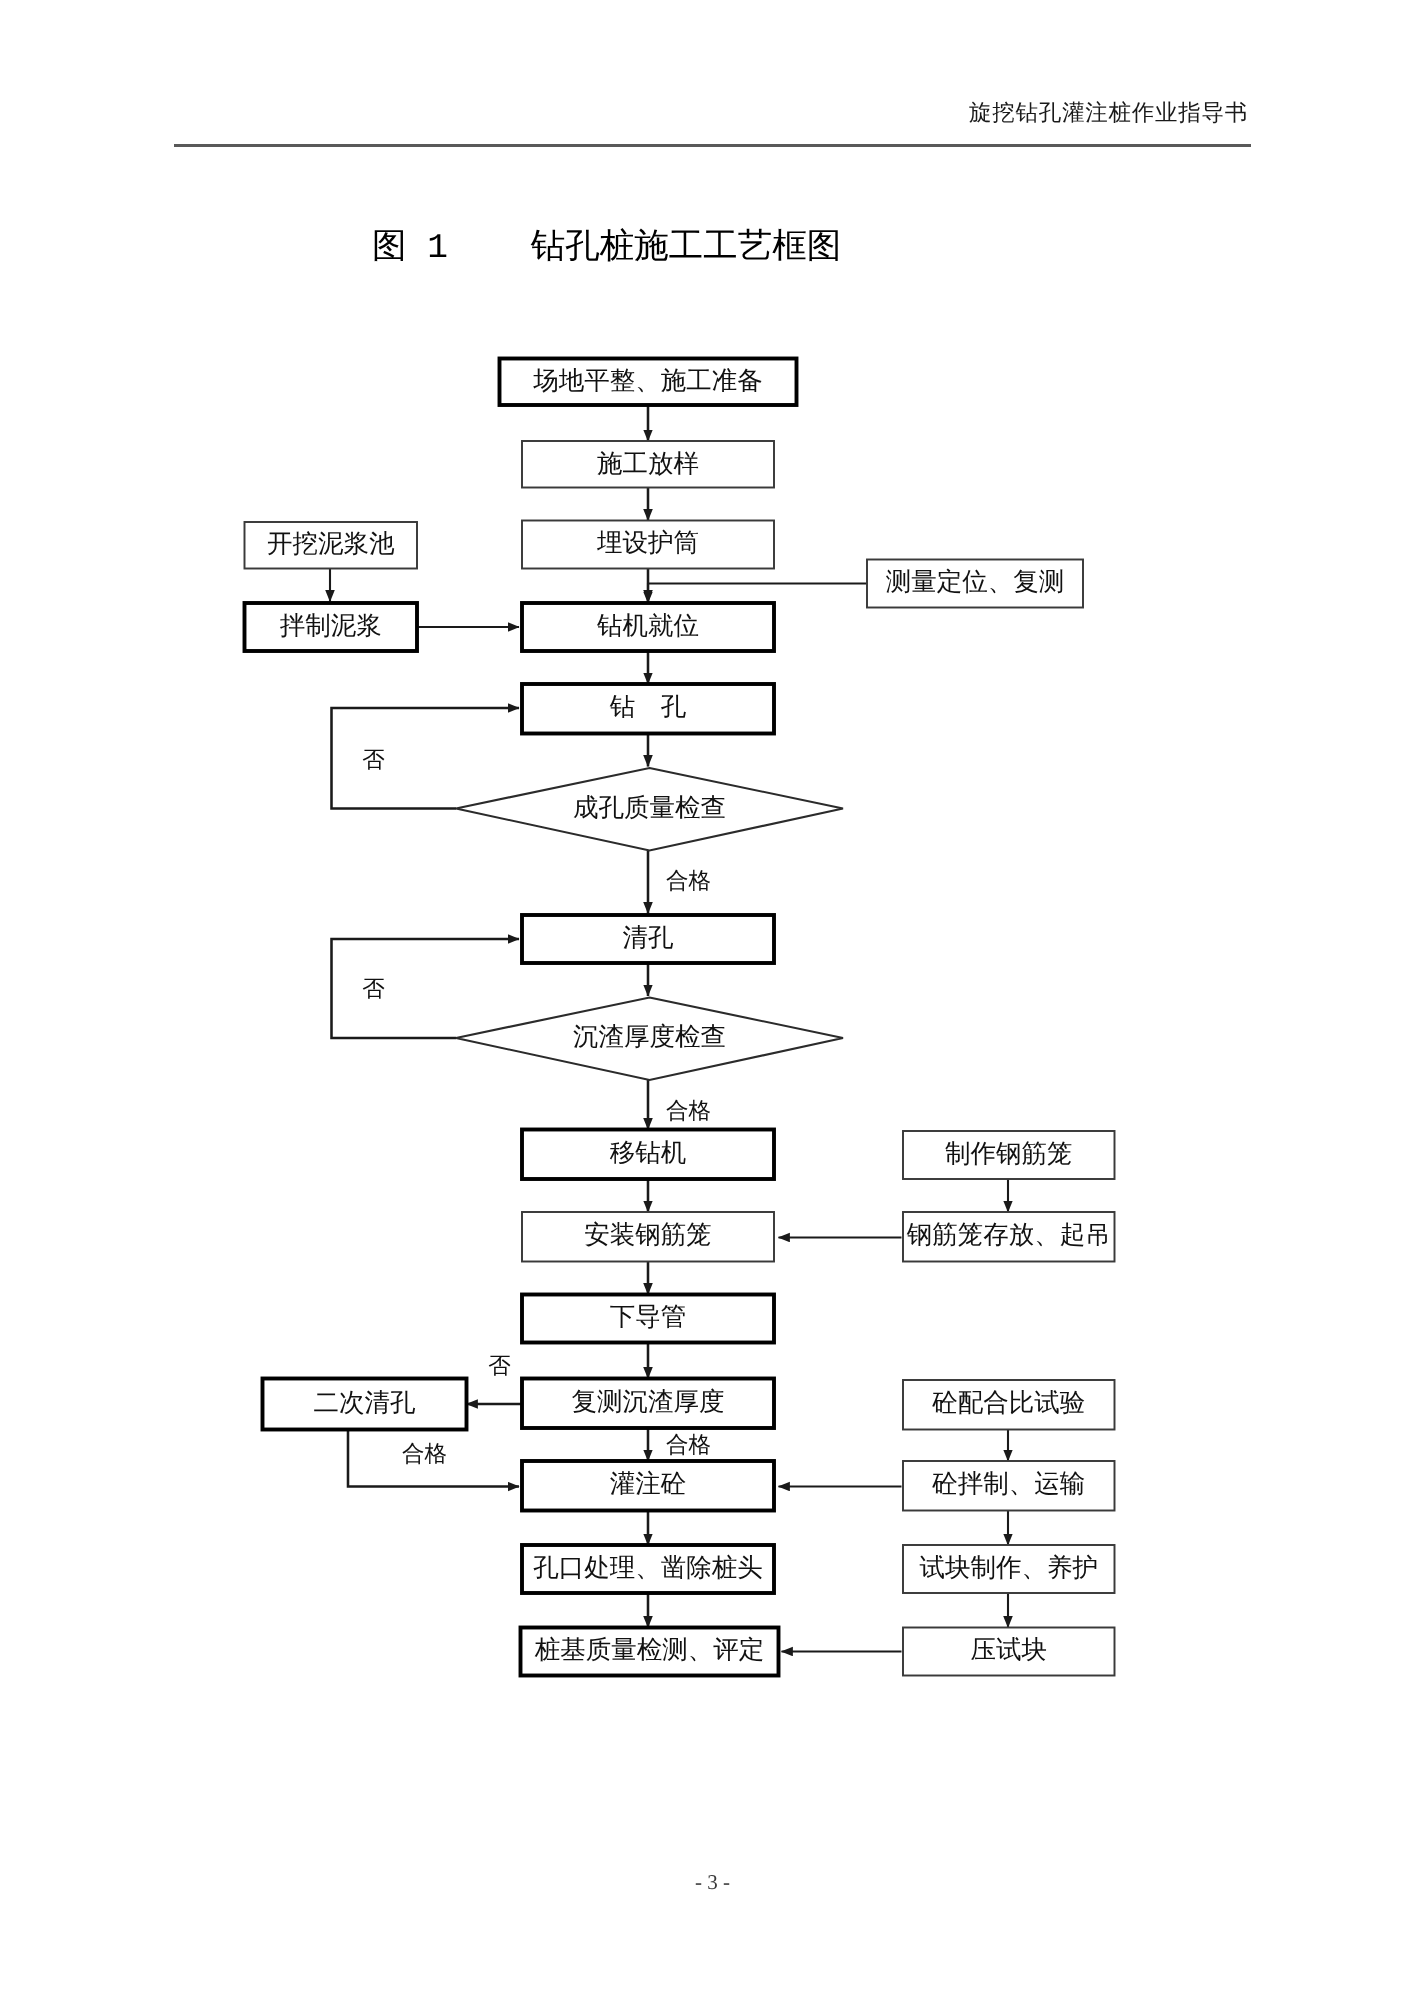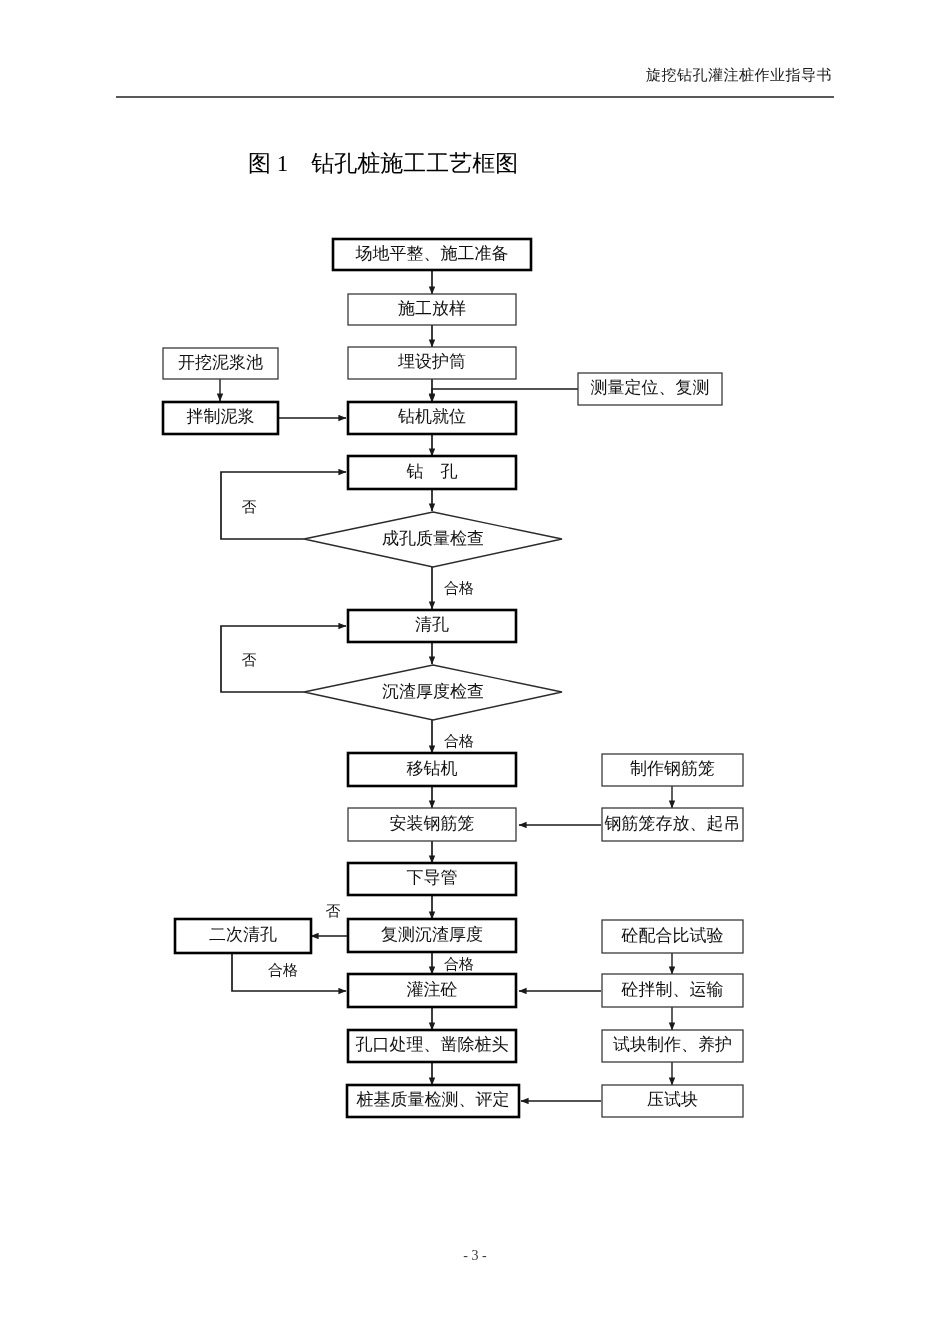--- a/index.html
+++ b/index.html
@@ -38,21 +38,21 @@
     top: 96px;
     width: 718px;
     height: 2px;
     background: #595959;
   }
   
   .fig-title {
     position: absolute;
     left: 248px;
     top: 148px;
-    font-family: Liberation Serif, serif;
+    font-family: Liberation Mono, monospace;
     font-size: 23px;
     white-space: pre;
     color: #000;
     text-align: center;
   }
   
   #flow {
     position: absolute;
     left: 0;
     top: 0;

